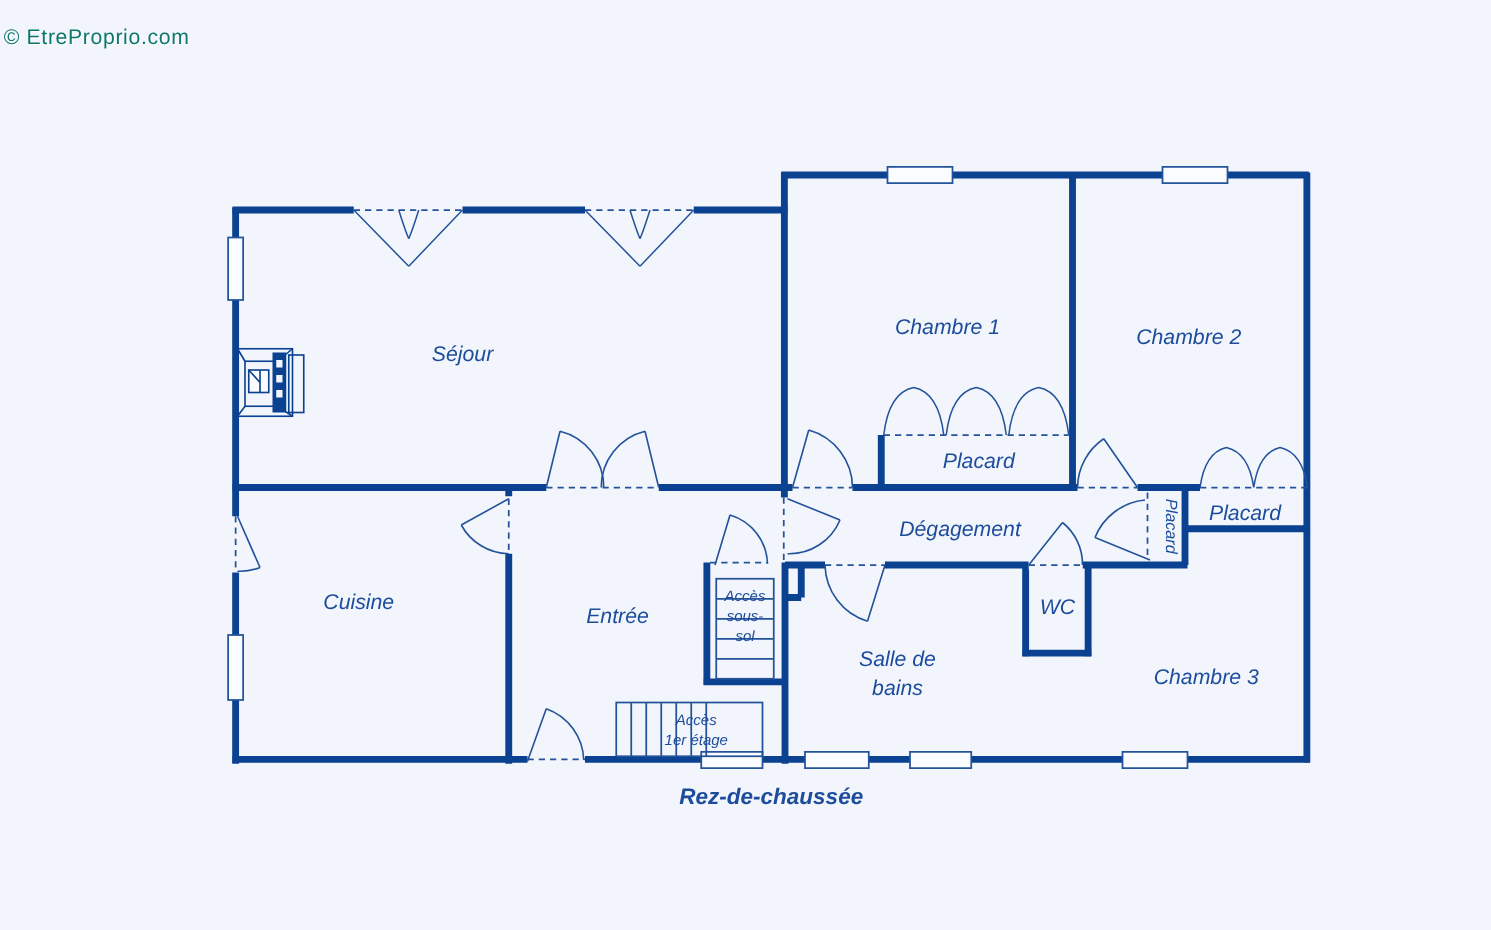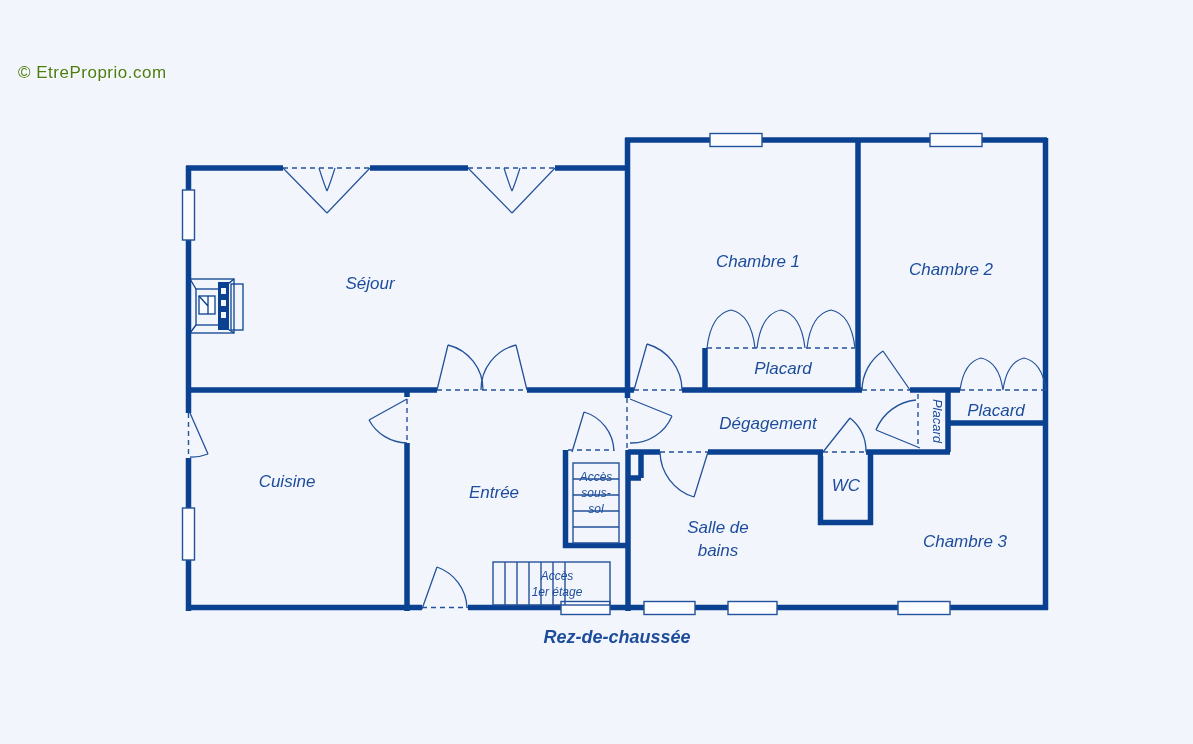--- a/index.html
+++ b/index.html
@@ -13,25 +13,24 @@
   svg text{
     font-family:"Liberation Sans", sans-serif;
     font-style:italic;
     fill:#1d4c9c;
   }
   .room-label{font-size:17px;}
   .small-label{font-size:12px;}
   .vertical-label{font-size:13px;}
   .floor-title{font-size:18px;font-weight:bold;}
   #watermark{
-    position:absolute;left:18px;top:20px;
+    position:absolute;left:3px;top:20px;
     font-size:17px;letter-spacing:.5px;
-    color:#4d7c0f;text-shadow:1px 1px 0 #ffffff;
+    color:#0f766e;text-shadow:1px 1px 0 #ffffff;
     user-select:none;
-    margin-top:43px;
   }
 </style>
 </head>
 <body>
 
 <div id="plan-wrap">
   <div id="watermark">© EtreProprio.com</div>
 
   <svg width="1193" height="744" viewBox="0 0 1193 744">
 

